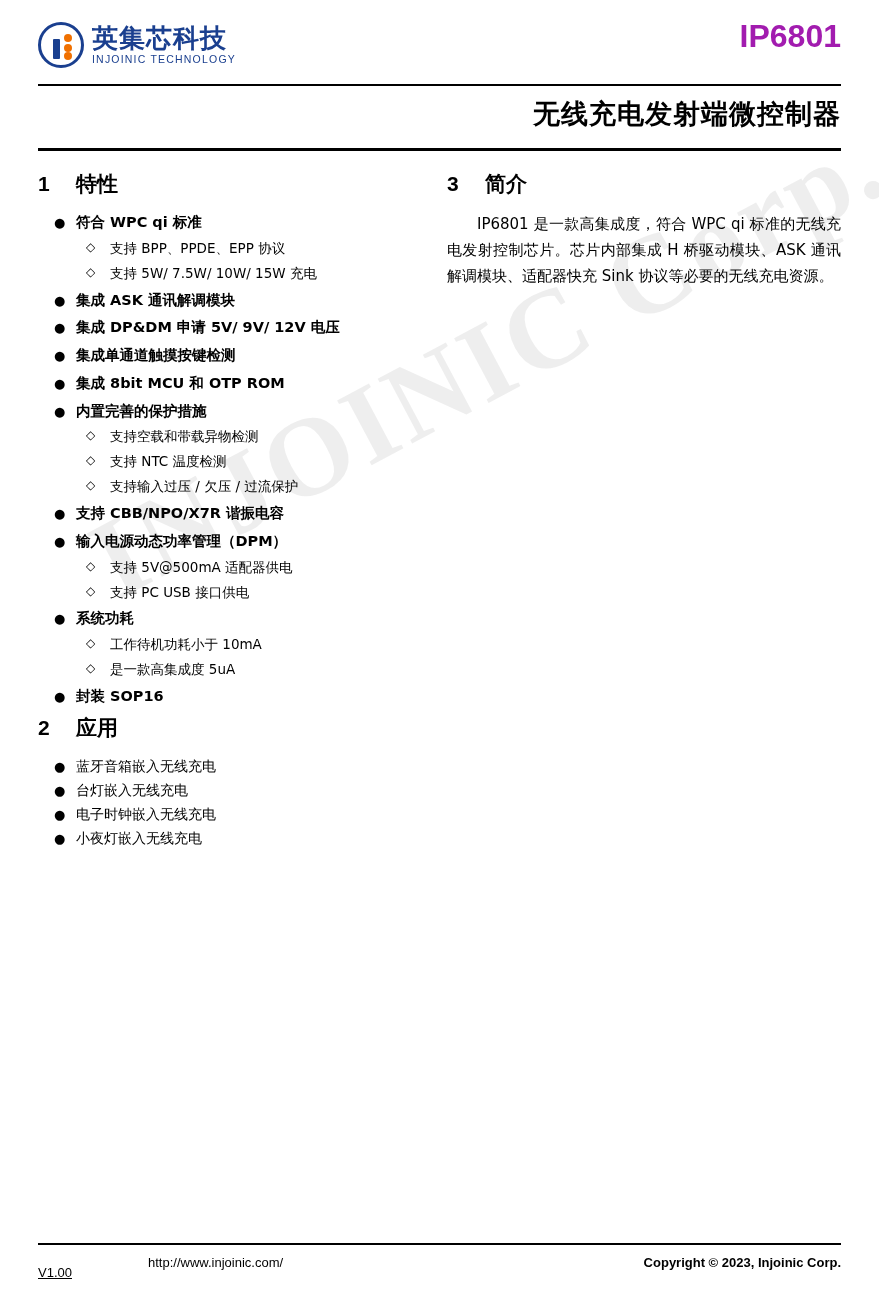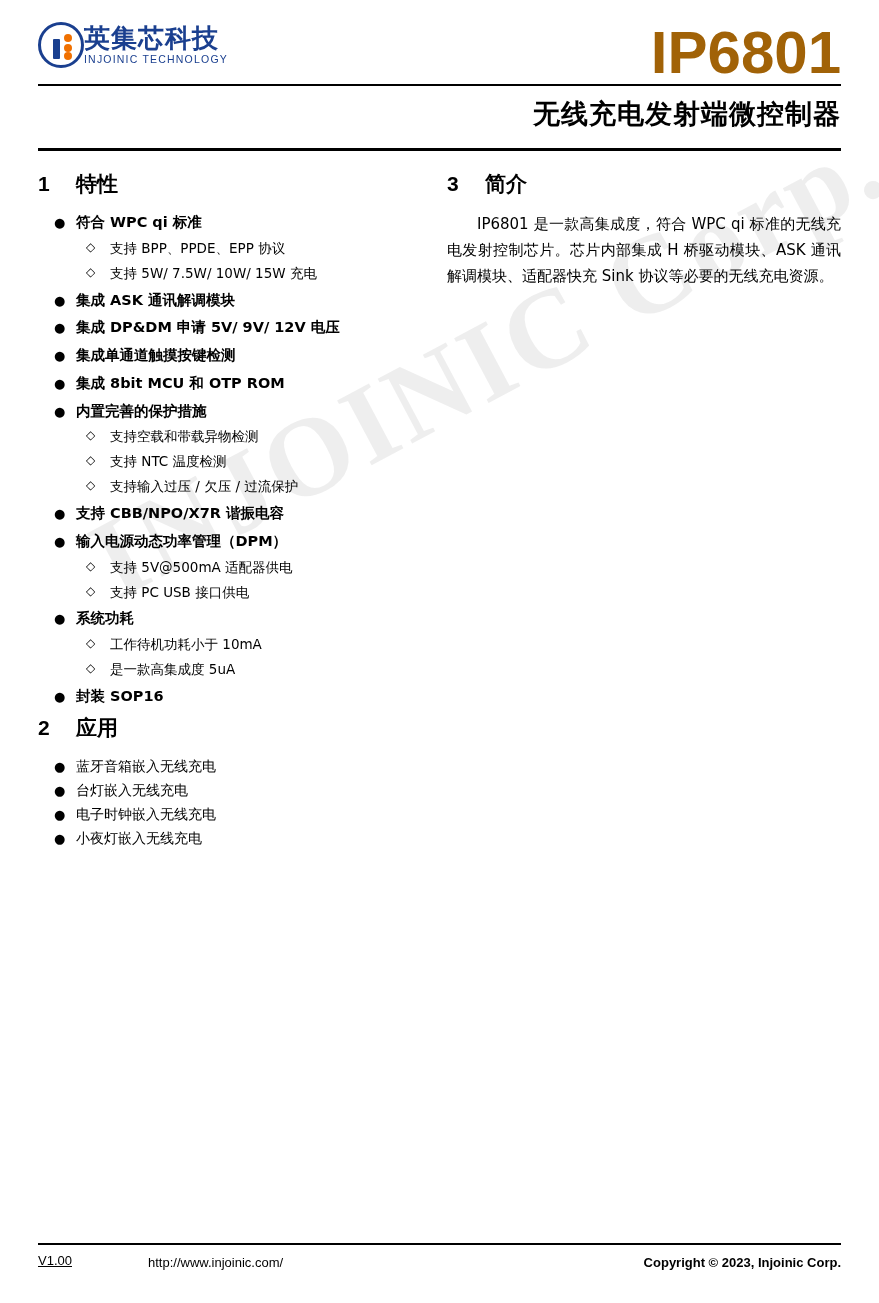--- a/index.html
+++ b/index.html
@@ -52,20 +52,21 @@
     width: 803px;
     height: 68px;
     z-index: 10;
   }
   .logo-wrap {
     position: absolute;
     left: 0;
     top: 4px;
     display: flex;
     align-items: center;
+    gap: 8px;
   }
   .logo-mark {
     width: 46px;
     height: 46px;
     border: 3px solid #1a3f8f;
     border-radius: 50%;
     position: relative;
     box-sizing: border-box;
     background: #ffffff;
   }
@@ -103,24 +104,24 @@
     font-size: 10.5px;
     font-weight: normal;
     color: #1a3f8f;
     letter-spacing: 1.2px;
   }
   .part-number {
     position: absolute;
     right: 0;
     top: 0;
     font-family: "Liberation Sans", sans-serif;
-    font-size: 60px;
+    font-size: 32px;
     font-weight: bold;
     letter-spacing: 0px;
-    color: #a16207;
+    color: #a21caf;
   }
   .rule-top {
     position: absolute;
     left: 38px;
     top: 84px;
     width: 803px;
     height: 2px;
     background: #000;
     z-index: 10;
   }
@@ -239,21 +240,21 @@
   .footer {
     position: absolute;
     left: 38px;
     top: 1252px;
     width: 803px;
     height: 24px;
     font-family: "Liberation Sans", sans-serif;
     font-size: 13px;
     z-index: 10;
   }
-  .footer .fl { position: absolute; left: 0;   top: 1px; text-decoration: underline; }
+  .footer .fl { position: absolute; left: 0;   top: 13px; text-decoration: underline; }
   .footer .fu { position: absolute; left: 86px; top: 3px; padding-left: 24px; }
   .footer .fc { position: absolute; left: 0; top: 3px; width: 803px; text-align: center; font-weight: bold; }
   .footer .fr { position: absolute; right: 0;  top: 3px; font-weight: bold; }
 </style>
 </head>
 <body>
 
 <div id="page">
 
   <div class="watermark">

